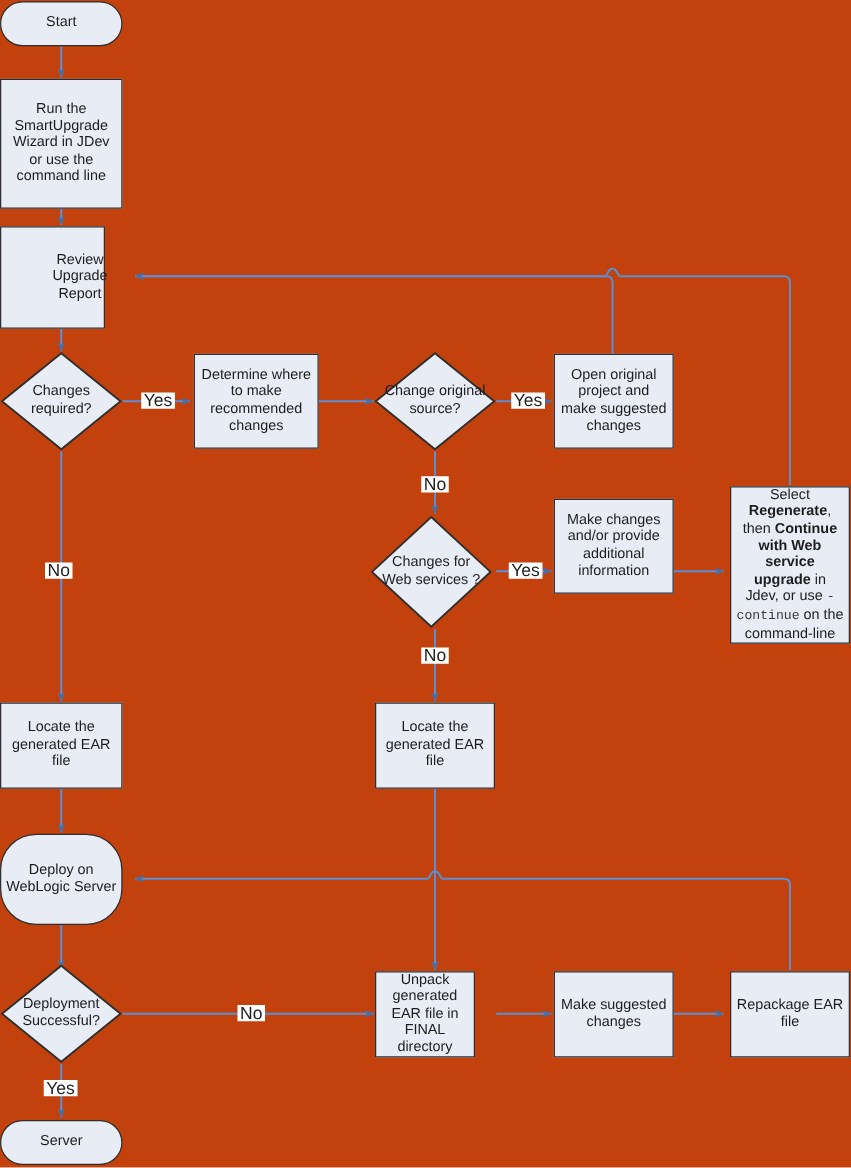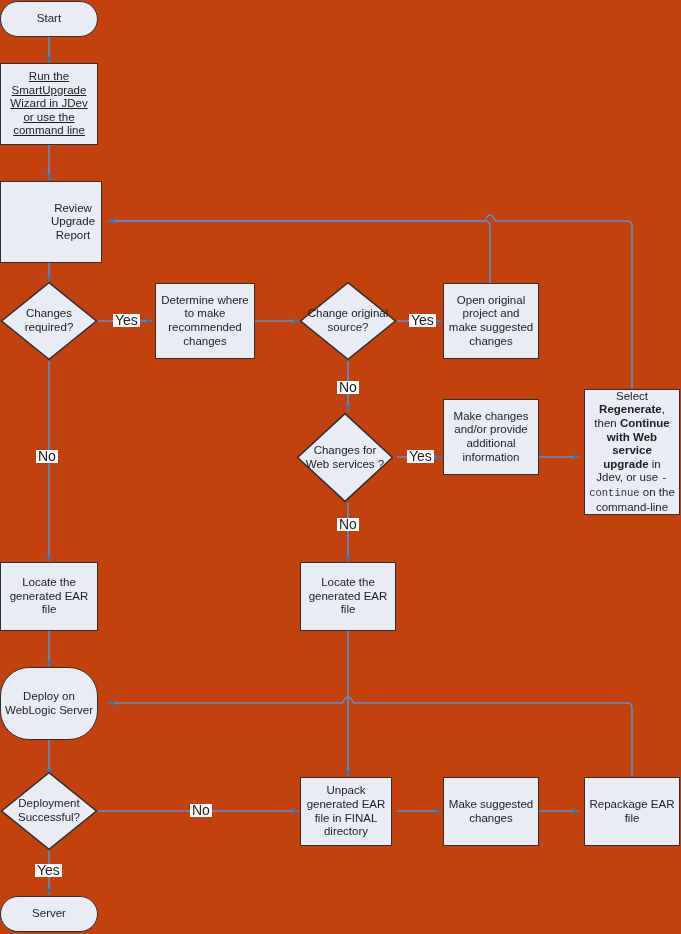--- a/index.html
+++ b/index.html
@@ -139,25 +139,25 @@
       <path d="M632,776 L632,708 Q632,703 627,703 L354,703
                C352,703 352,697 348,697 C344,697 344,703 342,703
                L108,703" marker-end="url(#ah)"></path>
     </g>
   </svg>
 
   <div class="node terminator" style="left:0px; top:1px; width:98px; height:36px;">
     <span class="txt">Start</span>
   </div>
 
-  <div class="node process" style="left:0px; top:63px; width:98px; height:82px;text-decoration:underline;">
+  <div class="node process" style="left:0px; top:63px; width:98px; height:104px;">
     <span class="txt">Run the SmartUpgrade Wizard in JDev or use the command line</span>
   </div>
 
-  <div class="node process" style="left:0px; top:181px; width:102px; height:82px;padding-left:44px;">
+  <div class="node process" style="left:0px; top:181px; width:84px; height:82px;padding-left:44px;">
     <span class="txt">Review Upgrade Report</span>
   </div>
 
   <div class="node decision" style="left:0px; top:281px; width:98px; height:80px;">
     <svg class="dia-shape" viewBox="0 0 98 80" preserveAspectRatio="none">
       <polygon points="49,1.6 96.4,40 49,78.4 1.6,40" fill="#e8ecf5" stroke="#2f2f2f" stroke-width="1.5"></polygon>
     </svg>
     <span class="dia-label">Changes required?</span>
   </div>
 
@@ -203,21 +203,21 @@
     <span class="txt">Deploy on WebLogic Server</span>
   </div>
 
   <div class="node decision" style="left:0px; top:771px; width:98px; height:80px;">
     <svg class="dia-shape" viewBox="0 0 98 80" preserveAspectRatio="none">
       <polygon points="49,1.6 96.4,40 49,78.4 1.6,40" fill="#e8ecf5" stroke="#2f2f2f" stroke-width="1.5"></polygon>
     </svg>
     <span class="dia-label">Deployment Successful?</span>
   </div>
 
-  <div class="node process" style="left:300px; top:777px; width:92px; height:69px;">
+  <div class="node process" style="left:300px; top:777px; width:80px; height:69px;">
     <span class="txt">Unpack generated EAR file in FINAL directory</span>
   </div>
 
   <div class="node process" style="left:584px; top:777px; width:96px; height:69px;">
     <span class="txt">Repackage EAR file</span>
   </div>
 
   <div class="node process" style="left:443px; top:777px; width:96px; height:69px;">
     <span class="txt">Make suggested changes</span>
   </div>

